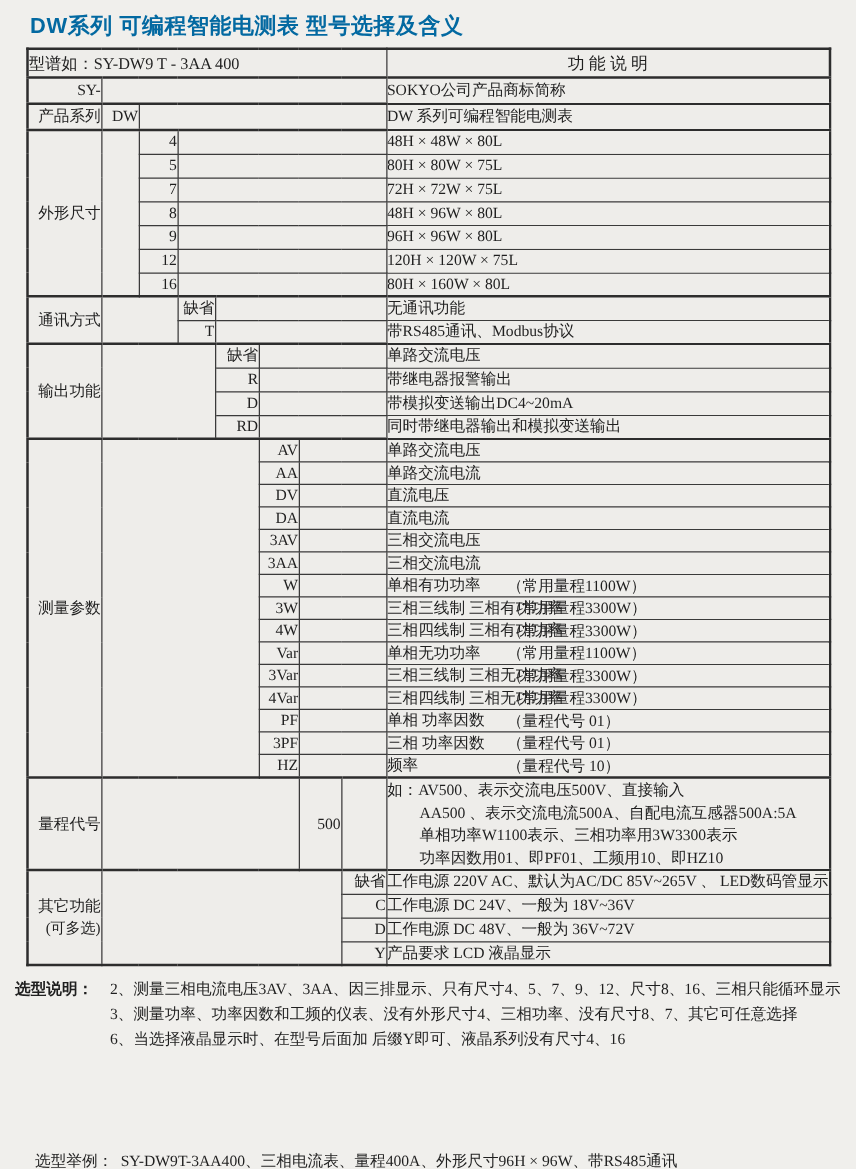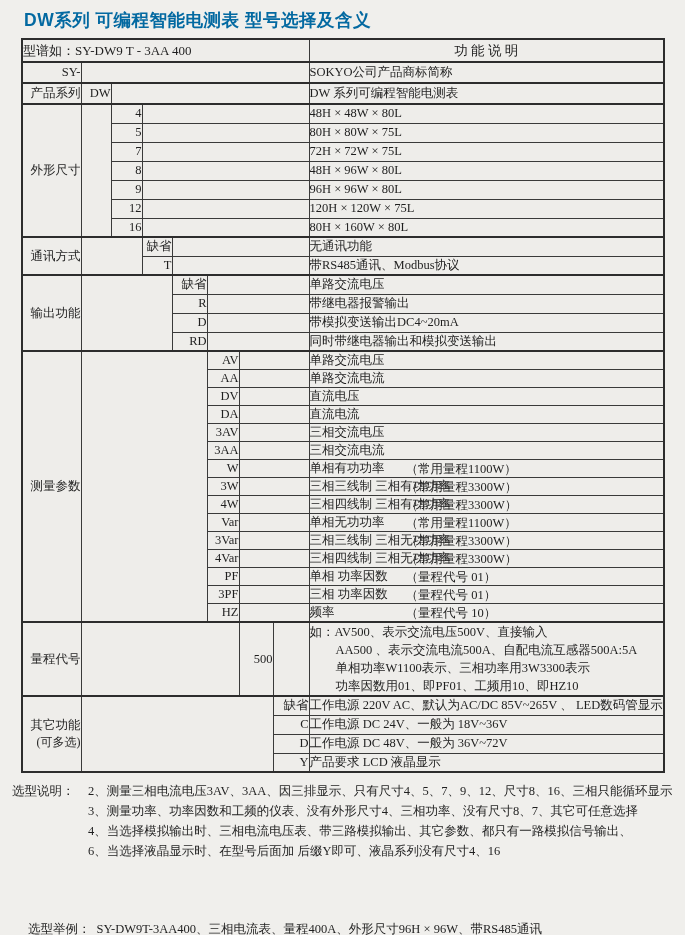--- a/index.html
+++ b/index.html
@@ -41,21 +41,21 @@
   td.code{background:#dbeac7;text-align:right;}
   td.desc{padding-left:6px;position:relative;}
   td.desc .mnote{position:absolute;left:96px;top:50%;transform:translateY(-50%);white-space:nowrap;}
   td.range-desc{vertical-align:middle;}
   td.range-desc div{line-height:18px;}
   td.range-desc div.indent{padding-left:26px;}
   .notes{
     position:absolute;left:12px;top:781px;width:670px;
     font-size:12.5px;line-height:20px;
   }
-  .notes .lbl{position:absolute;left:0;top:0;}
+  .notes .lbl{position:absolute;left:0;top:0;font-weight:bold;}
   .notes .item{margin-left:76px;white-space:nowrap;}
   .example{
     position:absolute;left:28px;top:902px;width:670px;
     font-size:12.5px;white-space:nowrap;margin-top:19px;
   }
   .example .lbl{margin-right:6px;}
 </style>
 </head>
 <body>
 
@@ -279,19 +279,18 @@
     <td class="code">Y</td>
     <td class="desc">产品要求 LCD 液晶显示</td>
   </tr>
 </tbody>
   </table>
 
 <div class="notes">
   <span class="lbl">选型说明：</span>
   <div class="item">2、测量三相电流电压3AV、3AA、因三排显示、只有尺寸4、5、7、9、12、尺寸8、16、三相只能循环显示</div>
   <div class="item">3、测量功率、功率因数和工频的仪表、没有外形尺寸4、三相功率、没有尺寸8、7、其它可任意选择</div>
-  <div class="item">4、当选择模拟输出时、三相电流电压表、带三路模拟输出、其它参数、都只有一路模拟信号输出、</div>
   <div class="item">6、当选择液晶显示时、在型号后面加 后缀Y即可、液晶系列没有尺寸4、16</div>
 </div>
 
 <div class="example">
   <span class="lbl">选型举例：</span><span>SY-DW9T-3AA400、三相电流表、量程400A、外形尺寸96H × 96W、带RS485通讯</span>
 </div>
 
 </body></html>

